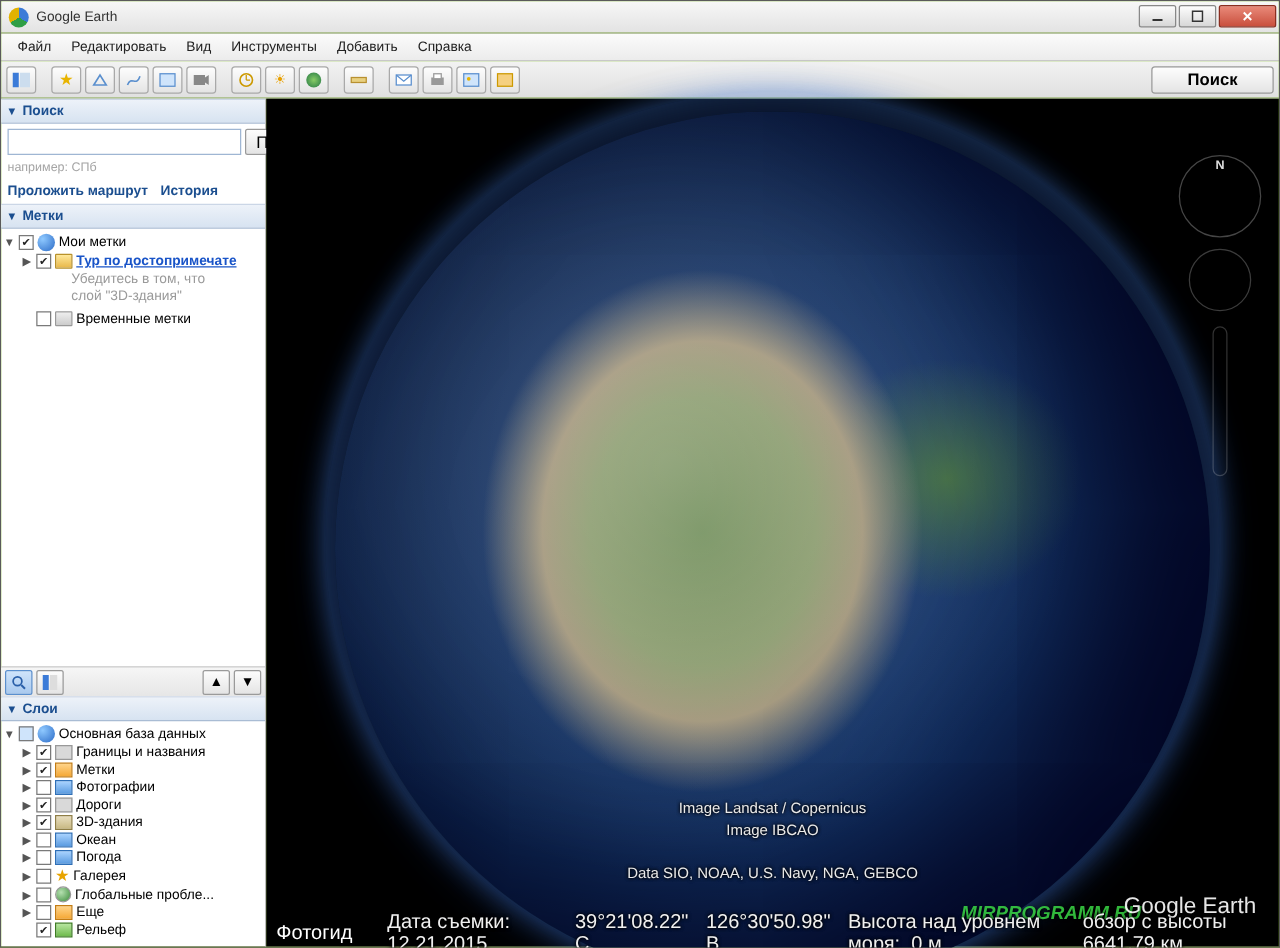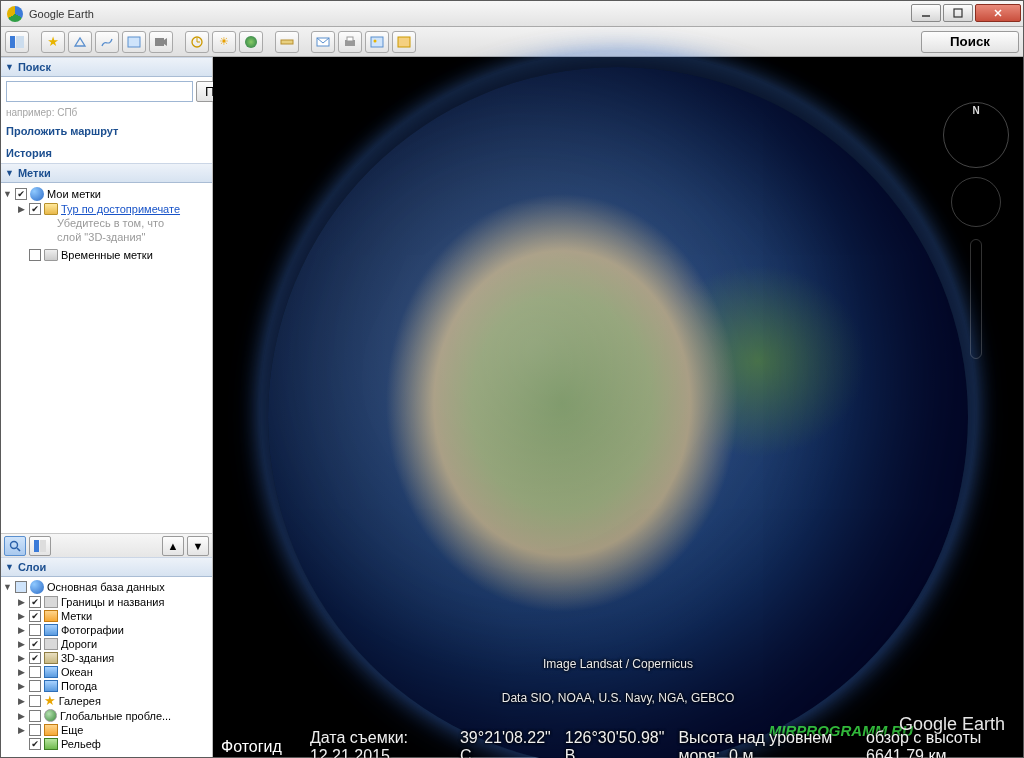--- a/index.html
+++ b/index.html
@@ -26,31 +26,31 @@
   
   .body{flex:1;display:flex;min-height:0;}
   .sidebar{width:212px;background:#fff;border-right:1px solid #bdbdbd;display:flex;flex-direction:column;}
   .panel-header{height:20px;background:linear-gradient(#edf2f9,#d7e3f1);border-top:1px solid #cbd6e6;border-bottom:1px solid #a9bcd4;display:flex;align-items:center;padding:0 4px;font-weight:bold;color:#1b4e8f;}
   .panel-header .disclose{color:#1b4e8f;margin-right:4px;font-size:9px;}
   .search-panel{padding:4px 5px;}
   .search-row{display:flex;gap:3px;}
   .search-input{flex:1;height:21px;border:1px solid #9fb6d3;padding:0 4px;}
   .search-btn{height:21px;padding:0 8px;border:1px solid #9a9a9a;background:linear-gradient(#fdfdfd,#e4e4e4);border-radius:2px;}
   .hint{color:#a5a5a5;font-size:10px;margin-top:5px;}
-  .search-links{display:flex;gap:10px;margin-top:7px;color:#1b4e8f;font-weight:bold;flex-direction:column;}
+  .search-links{display:flex;gap:10px;margin-top:7px;color:#1b4e8f;font-weight:bold;}
   .search-links span{cursor:pointer;}
   .places-panel{flex:1;overflow:auto;padding:3px 2px;}
   .tree-row{display:flex;align-items:center;gap:3px;padding:1px 0;white-space:nowrap;}
   .tri{width:9px;color:#555;font-size:9px;text-align:center;}
   .cb{width:12px;height:12px;border:1px solid #7a7a7a;background:#fff;display:inline-flex;align-items:center;justify-content:center;font-size:9px;line-height:1;}
   .cb.checked::after{content:"✔";color:#222;}
   .folder-ico,.layer-ico{width:14px;height:12px;display:inline-block;}
   .folder-ico{background:linear-gradient(#ffe89a,#e8b84a);border:1px solid #b8912a;border-radius:1px;}
   .earth-ico{width:14px;height:14px;border-radius:50%;background:radial-gradient(circle at 30% 30%, #8fc9ff,#2b6bc7);}
-  .link{color:#1954c8;text-decoration:underline;cursor:pointer;}
+  .link{color:#1954c8;text-decoration:underline;cursor:pointer;font-weight:bold;}
   .muted{color:#9a9a9a;}
   .places-footer{height:24px;border-top:1px solid #c8c8c8;display:flex;align-items:center;padding:0 3px;gap:3px;background:linear-gradient(#f6f6f6,#e6e6e6);}
   .sq-btn{width:22px;height:20px;border:1px solid #9a9a9a;border-radius:2px;background:linear-gradient(#fdfdfd,#e4e4e4);display:flex;align-items:center;justify-content:center;}
   .sq-btn.active{background:linear-gradient(#cfe4fb,#a9c9ee);border-color:#5a8fce;}
   .slider-gap{flex:1;}
   .layers-panel{flex:0 0 auto;padding:2px 2px 6px 2px;max-height:238px;overflow:hidden;}
   .layer-ico{background:#d9d9d9;border:1px solid #999;}
   .ico-orange{background:linear-gradient(#ffd48a,#f5a835);border:1px solid #c47c12;}
   .ico-blue{background:linear-gradient(#a9d3ff,#5a9be0);border:1px solid #2e6fb7;}
   .ico-green{background:linear-gradient(#b8e6a0,#6fba4d);border:1px solid #3d7d22;}
@@ -101,20 +101,28 @@
         </div>
       <div class="win-btn close">
           <svg viewBox="0 0 10 10">
             <line x1="2" y1="2" x2="8" y2="8" stroke="#fff" stroke-width="1.5"></line>
             <line x1="8" y1="2" x2="2" y2="8" stroke="#fff" stroke-width="1.5"></line>
           </svg>
         </div>
     </div>
   </div>
 
+  <div class="menubar">
+    <div class="menu-item"><span>Файл</span></div>
+    <div class="menu-item"><span>Редактировать</span></div>
+    <div class="menu-item"><span>Вид</span></div>
+    <div class="menu-item"><span>Инструменты</span></div>
+    <div class="menu-item"><span>Добавить</span></div>
+    <div class="menu-item"><span>Справка</span></div>
+  </div>
 
   <div class="toolbar">
     <div class="tb-btn">
         <svg width="14" height="12">
           <rect x="0" y="0" width="5" height="12" fill="#3b7bd8"></rect>
           <rect x="6" y="0" width="8" height="12" fill="#cde"></rect>
         </svg>
       </div>
     <div class="tb-sep"></div>
     <div class="tb-btn">
@@ -343,20 +351,21 @@
     <div class="map">
       <div class="atmo"></div>
       <div class="globe"></div>
       <div class="nav-compass">
           <span class="n">N</span>
         </div>
       <div class="nav-look"></div>
       <div class="zoom-slider"></div>
       <div class="attrib">
         <div>Image Landsat / Copernicus</div>
+        <div>Image IBCAO</div>
         <div style="margin-top:16px">Data SIO, NOAA, U.S. Navy, NGA, GEBCO</div>
       </div>
       <div class="watermark">MIRPROGRAMM.RU</div>
       <div class="ge-logo">Google Earth</div>
 
       <div class="statusbar">
         <span class="photoguide">Фотогид</span>
         <span class="sp"></span>
         <span><span>Дата съемки:</span> <span>12.21.2015</span></span>
         <span>39°21'08.22" С</span>

